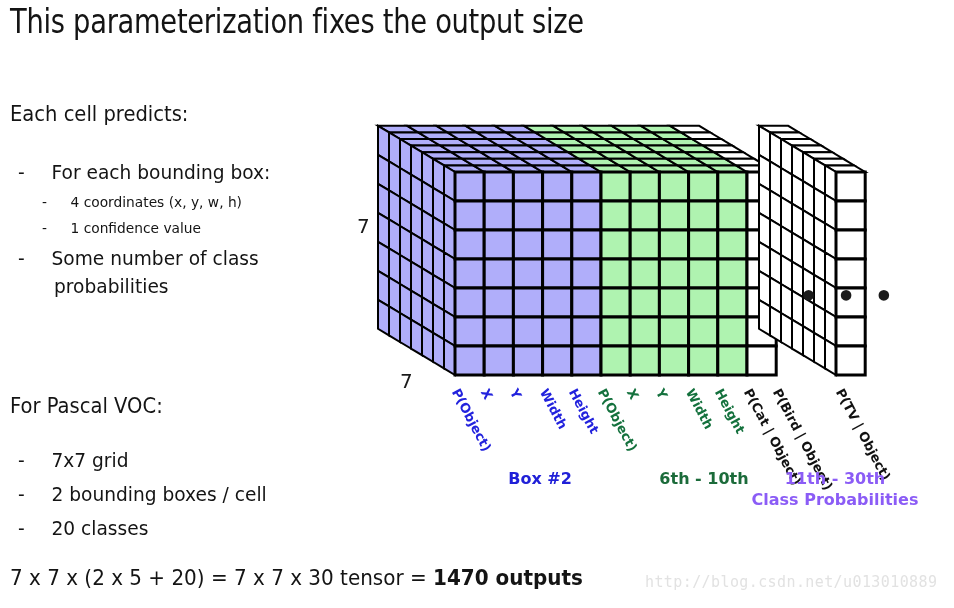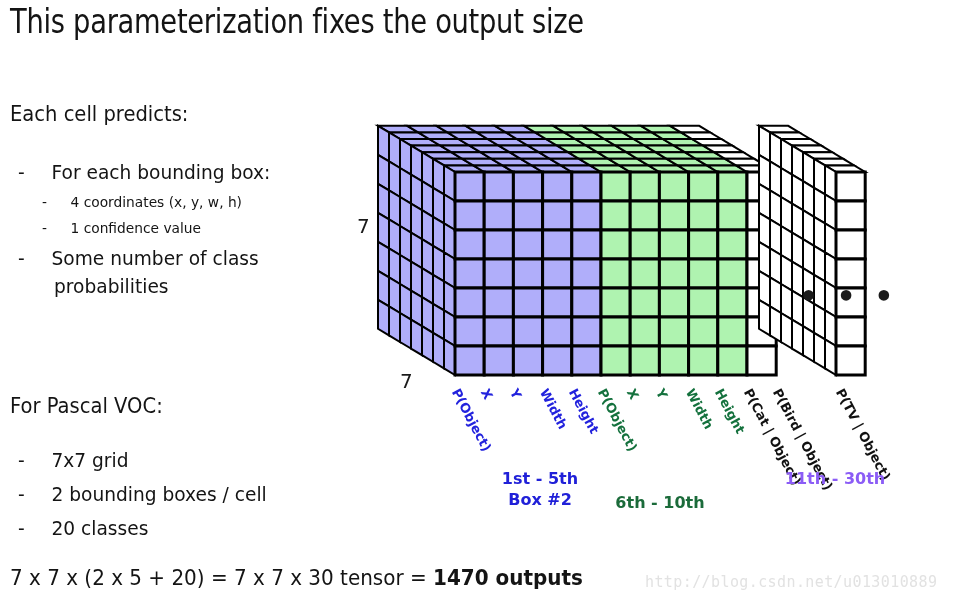--- a/index.html
+++ b/index.html
@@ -94,21 +94,21 @@
   
   .legend{
     position:absolute;text-align:center;font-size:16px;font-weight:bold;
     line-height:21px;white-space:nowrap;
     font-family:"DejaVu Sans","Liberation Sans",sans-serif;
   }
   .legend.blue{color:#2020d8;}
   .legend.green{color:#1b6b3a;}
   .legend.black{color:#8b5cf6;}
   #legend-1{left:480px;top:468px;width:120px;}
-  #legend-2{left:600px;top:468px;width:120px;margin-top:24px;}
+  #legend-2{left:644px;top:468px;width:120px;}
   #legend-3{left:740px;top:468px;width:190px;}
 </style>
 </head>
 <body>
 
 <div class="root">
 
   <div id="title">This parameterization fixes the output size</div>
 
   <div class="lead" id="lead-each">Each cell predicts:</div>
@@ -433,23 +433,23 @@
       <div class="collab green" style="left: 637.2px; top: 386px; transform: rotate(62deg);">X</div>
       <div class="collab green" style="left: 666.4px; top: 386px; transform: rotate(62deg);">Y</div>
       <div class="collab green" style="left: 695.6px; top: 386px; transform: rotate(62deg);">Width</div>
       <div class="collab green" style="left: 724.8px; top: 386px; transform: rotate(62deg);">Height</div>
       <div class="collab black" style="left: 754px; top: 386px; transform: rotate(62deg);">P(Cat | Object)</div>
       <div class="collab black" style="left: 783.2px; top: 386px; transform: rotate(62deg);">P(Bird | Object)</div>
       <div class="collab black" style="left: 846px; top: 386px; transform: rotate(62deg);">P(TV | Object)</div>
     </div>
 
   <div class="legend blue" id="legend-1">
-    <div>1st - 5th</div>
     <div>Box #2</div>
   </div>
   <div class="legend green" id="legend-2">
     <div>6th - 10th</div>
   </div>
   <div class="legend black" id="legend-3">
     <div>11th - 30th</div>
+    <div>Class Probabilities</div>
   </div>
 
 </div>
 
 </body></html>

